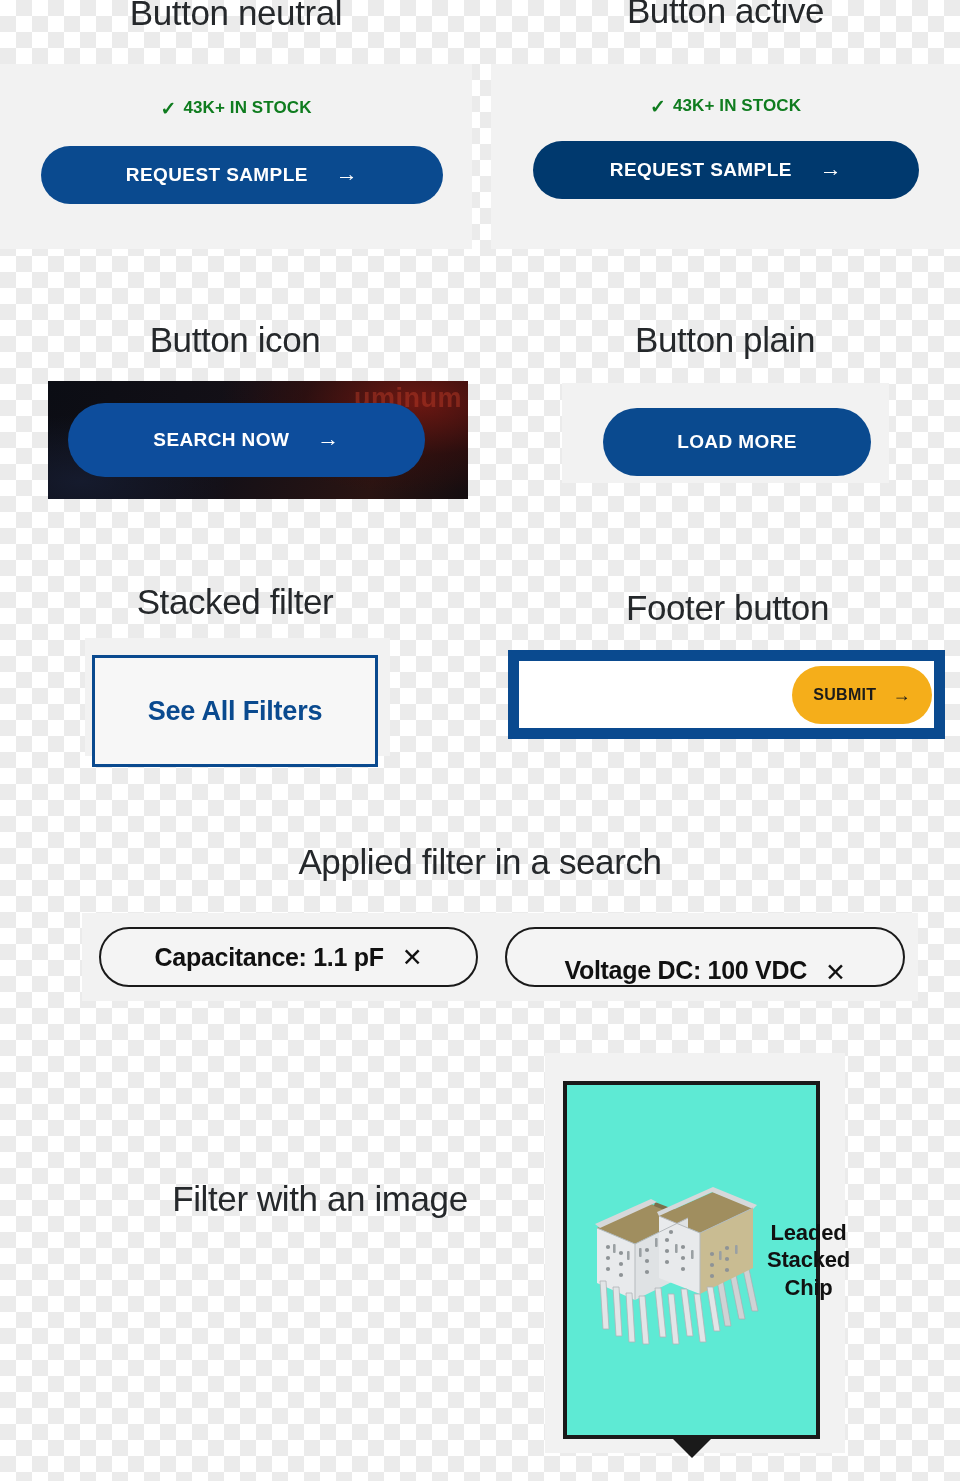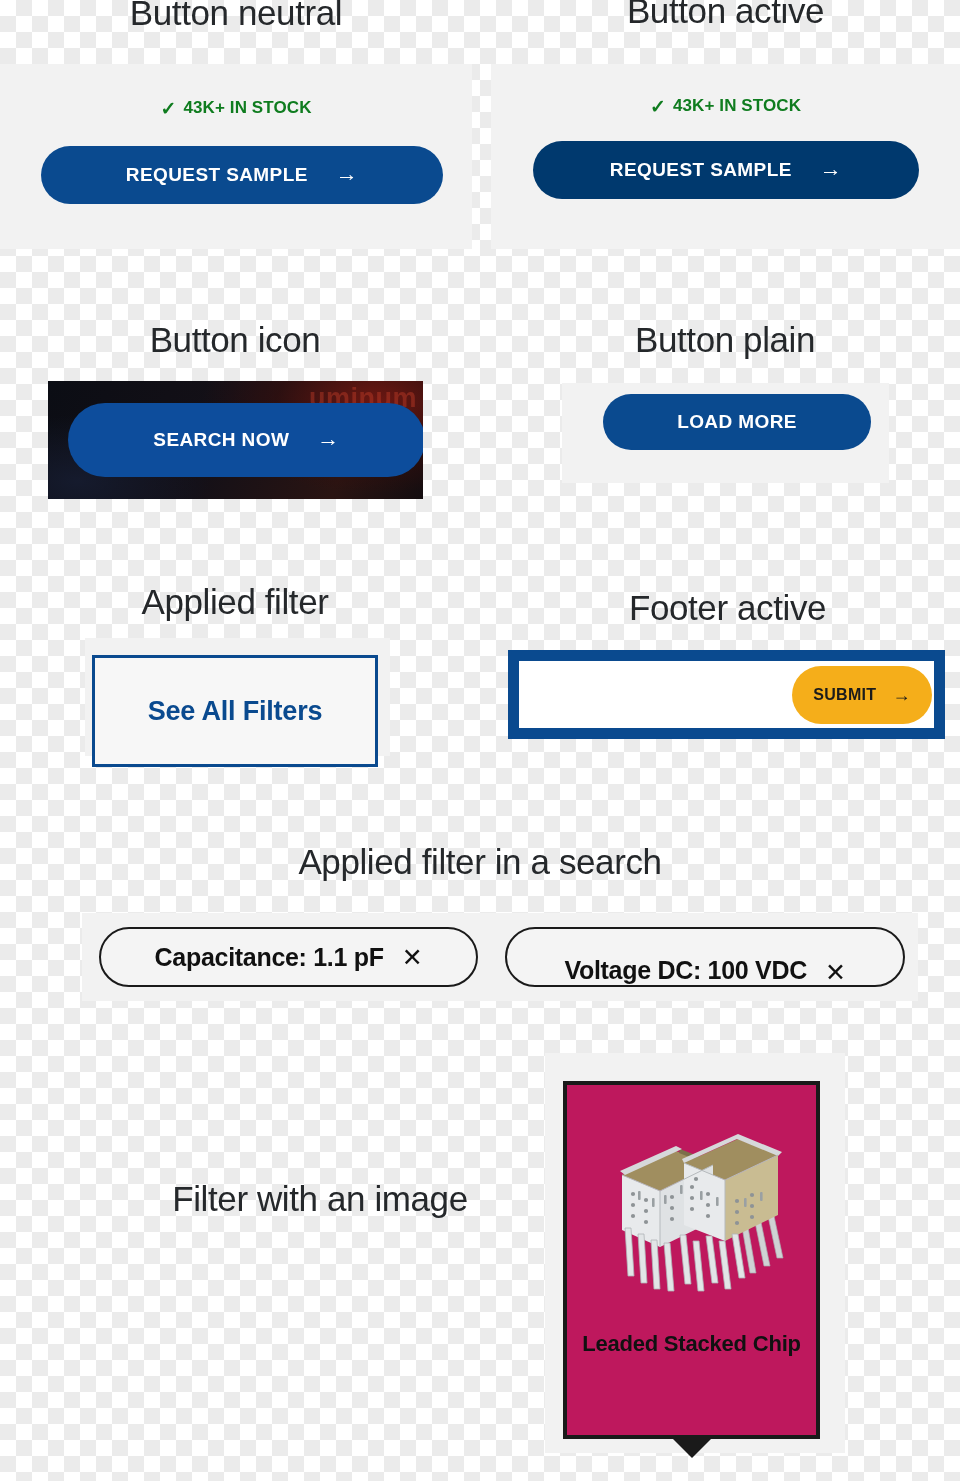--- a/index.html
+++ b/index.html
@@ -84,20 +84,21 @@
   }
 
   
   .hero-dark {
     background:
       radial-gradient(ellipse 60% 100% at 88% 18%, rgba(120,24,18,0.85) 0%, rgba(60,14,12,0.5) 45%, rgba(10,10,14,0) 78%),
       radial-gradient(ellipse 50% 80% at 8% 85%, rgba(22,28,48,0.9) 0%, rgba(10,10,14,0) 70%),
       linear-gradient(110deg, #0b0d14 0%, #141017 45%, #2a1412 78%, #140d10 100%);
     overflow: hidden;
     position: relative;
+    padding-left: 45px;
   }
   .hero-dark .ghost-word {
     position: absolute;
     right: 6px;
     top: 2px;
     font-size: 27px;
     font-weight: 800;
     color: rgba(190,60,40,0.45);
     letter-spacing: 0.5px;
     filter: blur(0.6px);
@@ -170,25 +171,25 @@
   }
   .chip .x {
     font-size: 25px;
     font-weight: 400;
     line-height: 1;
     color: #111111;
   }
 
   
   .img-card {
-    background: #be185d;
+    background: #5eead4;
     border: 4px solid #1a1a1a;
     box-sizing: border-box;
     display: flex;
-    flex-direction: column;
+    flex-direction: row;
     align-items: center;
     cursor: pointer;
   }
   .img-card .caption {
     font-size: 22px;
     font-weight: 700;
     color: #111111;
     text-align: center;
     line-height: 1.25;
     letter-spacing: -0.2px;
@@ -240,33 +241,33 @@
   <button class="pill" style="left:20px; top:22px; width:357px; height:74px;">
     <span>SEARCH NOW</span>
     <span class="arrow">→</span>
   </button>
 </div>
 
 <div class="abs heading" style="left:525px; top:321px; width:400px;text-align:center;">Button plain</div>
 
 <div class="abs panel" style="left:562px; top:383px; width:327px; height:100px;"></div>
 
-<button class="pill primary" style="position:absolute; left:603px; top:394px; width:268px; height:56px;">
+<button class="pill primary" style="position:absolute; left:603px; top:408px; width:268px; height:68px;">
   <span>LOAD MORE</span>
 </button>
 
-<div class="abs heading" style="left:27px; top:583px; width:416px;">Applied filter</div>
+<div class="abs heading" style="left:27px; top:583px; width:416px;">Stacked filter</div>
 
 <div class="abs panel" style="left:85px; top:638px; width:305px; height:118px;"></div>
 
 <button class="outline-btn" style="position:absolute; left:92px; top:655px; width:286px; height:112px;">
   <span>See All Filters</span>
 </button>
 
-<div class="abs heading" style="left:500px; top:589px; width:455px;">Footer active</div>
+<div class="abs heading" style="left:500px; top:589px; width:455px;">Footer button</div>
 
 <div class="abs footer-field" style="left:508px; top:650px; width:437px; height:89px;">
   <input type="text" value="" style="flex: 1 1 0%; border: none; outline: none; font-size: 18px; font-family: &quot;Liberation Sans&quot;, sans-serif; background: transparent; min-width: 0px; padding-left: 10px;" placeholder="">
   <button class="submit-pill" style="width:140px; height:58px; flex:none;">
     <span>SUBMIT</span>
     <span class="arrow">→</span>
   </button>
 </div>
 
 <div class="abs heading" style="left:0; top:843px; width:960px;">Applied filter in a search</div>

